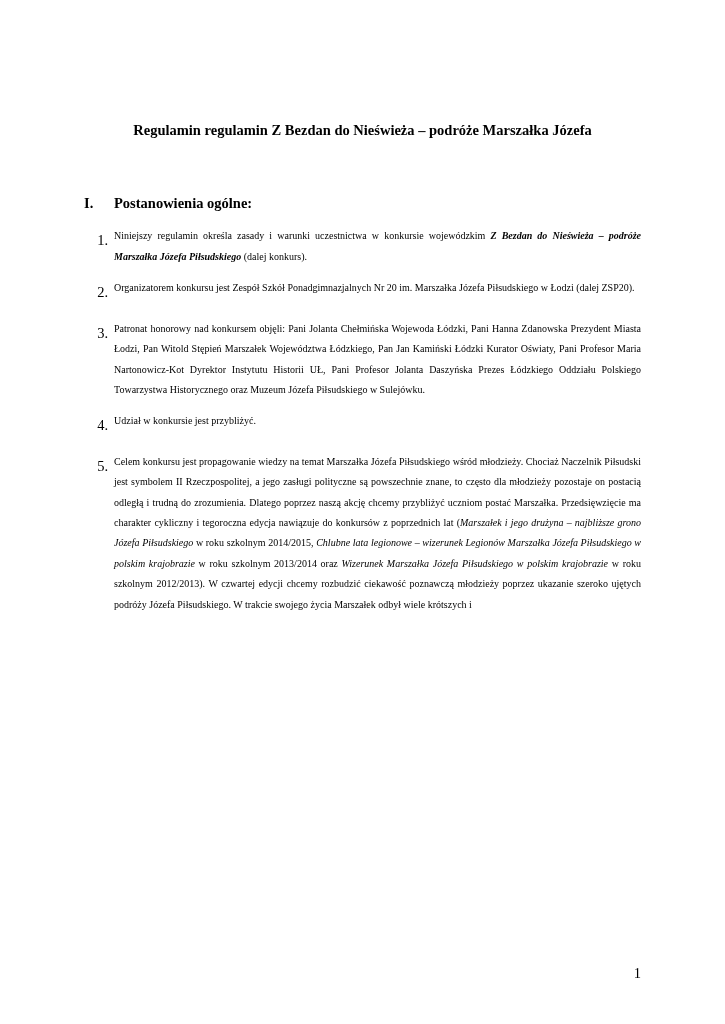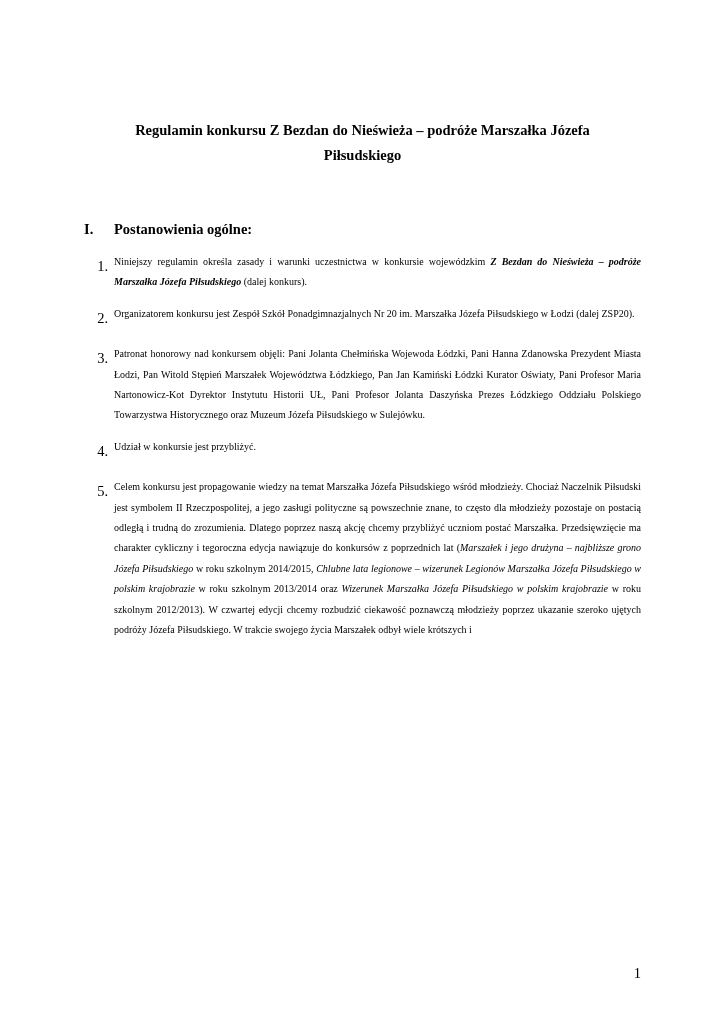--- a/index.html
+++ b/index.html
@@ -89,22 +89,21 @@
     font-size: 14.5px;
     line-height: 1;
   }
 </style>
 </head>
 <body>
 
 <div class="page">
 
   <div class="doc-title">
-    <span>Regulamin konkursu </span><span class="ital">Z Bezdan do Nieświeża – podróże Marszałka Józefa</span>
-    <div class="ital">Piłsudskiego</div>
+    <span>Regulamin regulamin </span><span class="ital">Z Bezdan do Nieświeża – podróże Marszałka Józefa</span>
   </div>
 
   <div class="section-heading">
     <span class="sec-num">I.</span>
     <span class="sec-label">Postanowienia ogólne:</span>
   </div>
 
   <ol class="items" id="clause-list">
       <li>
         <span class="num">1.</span>

